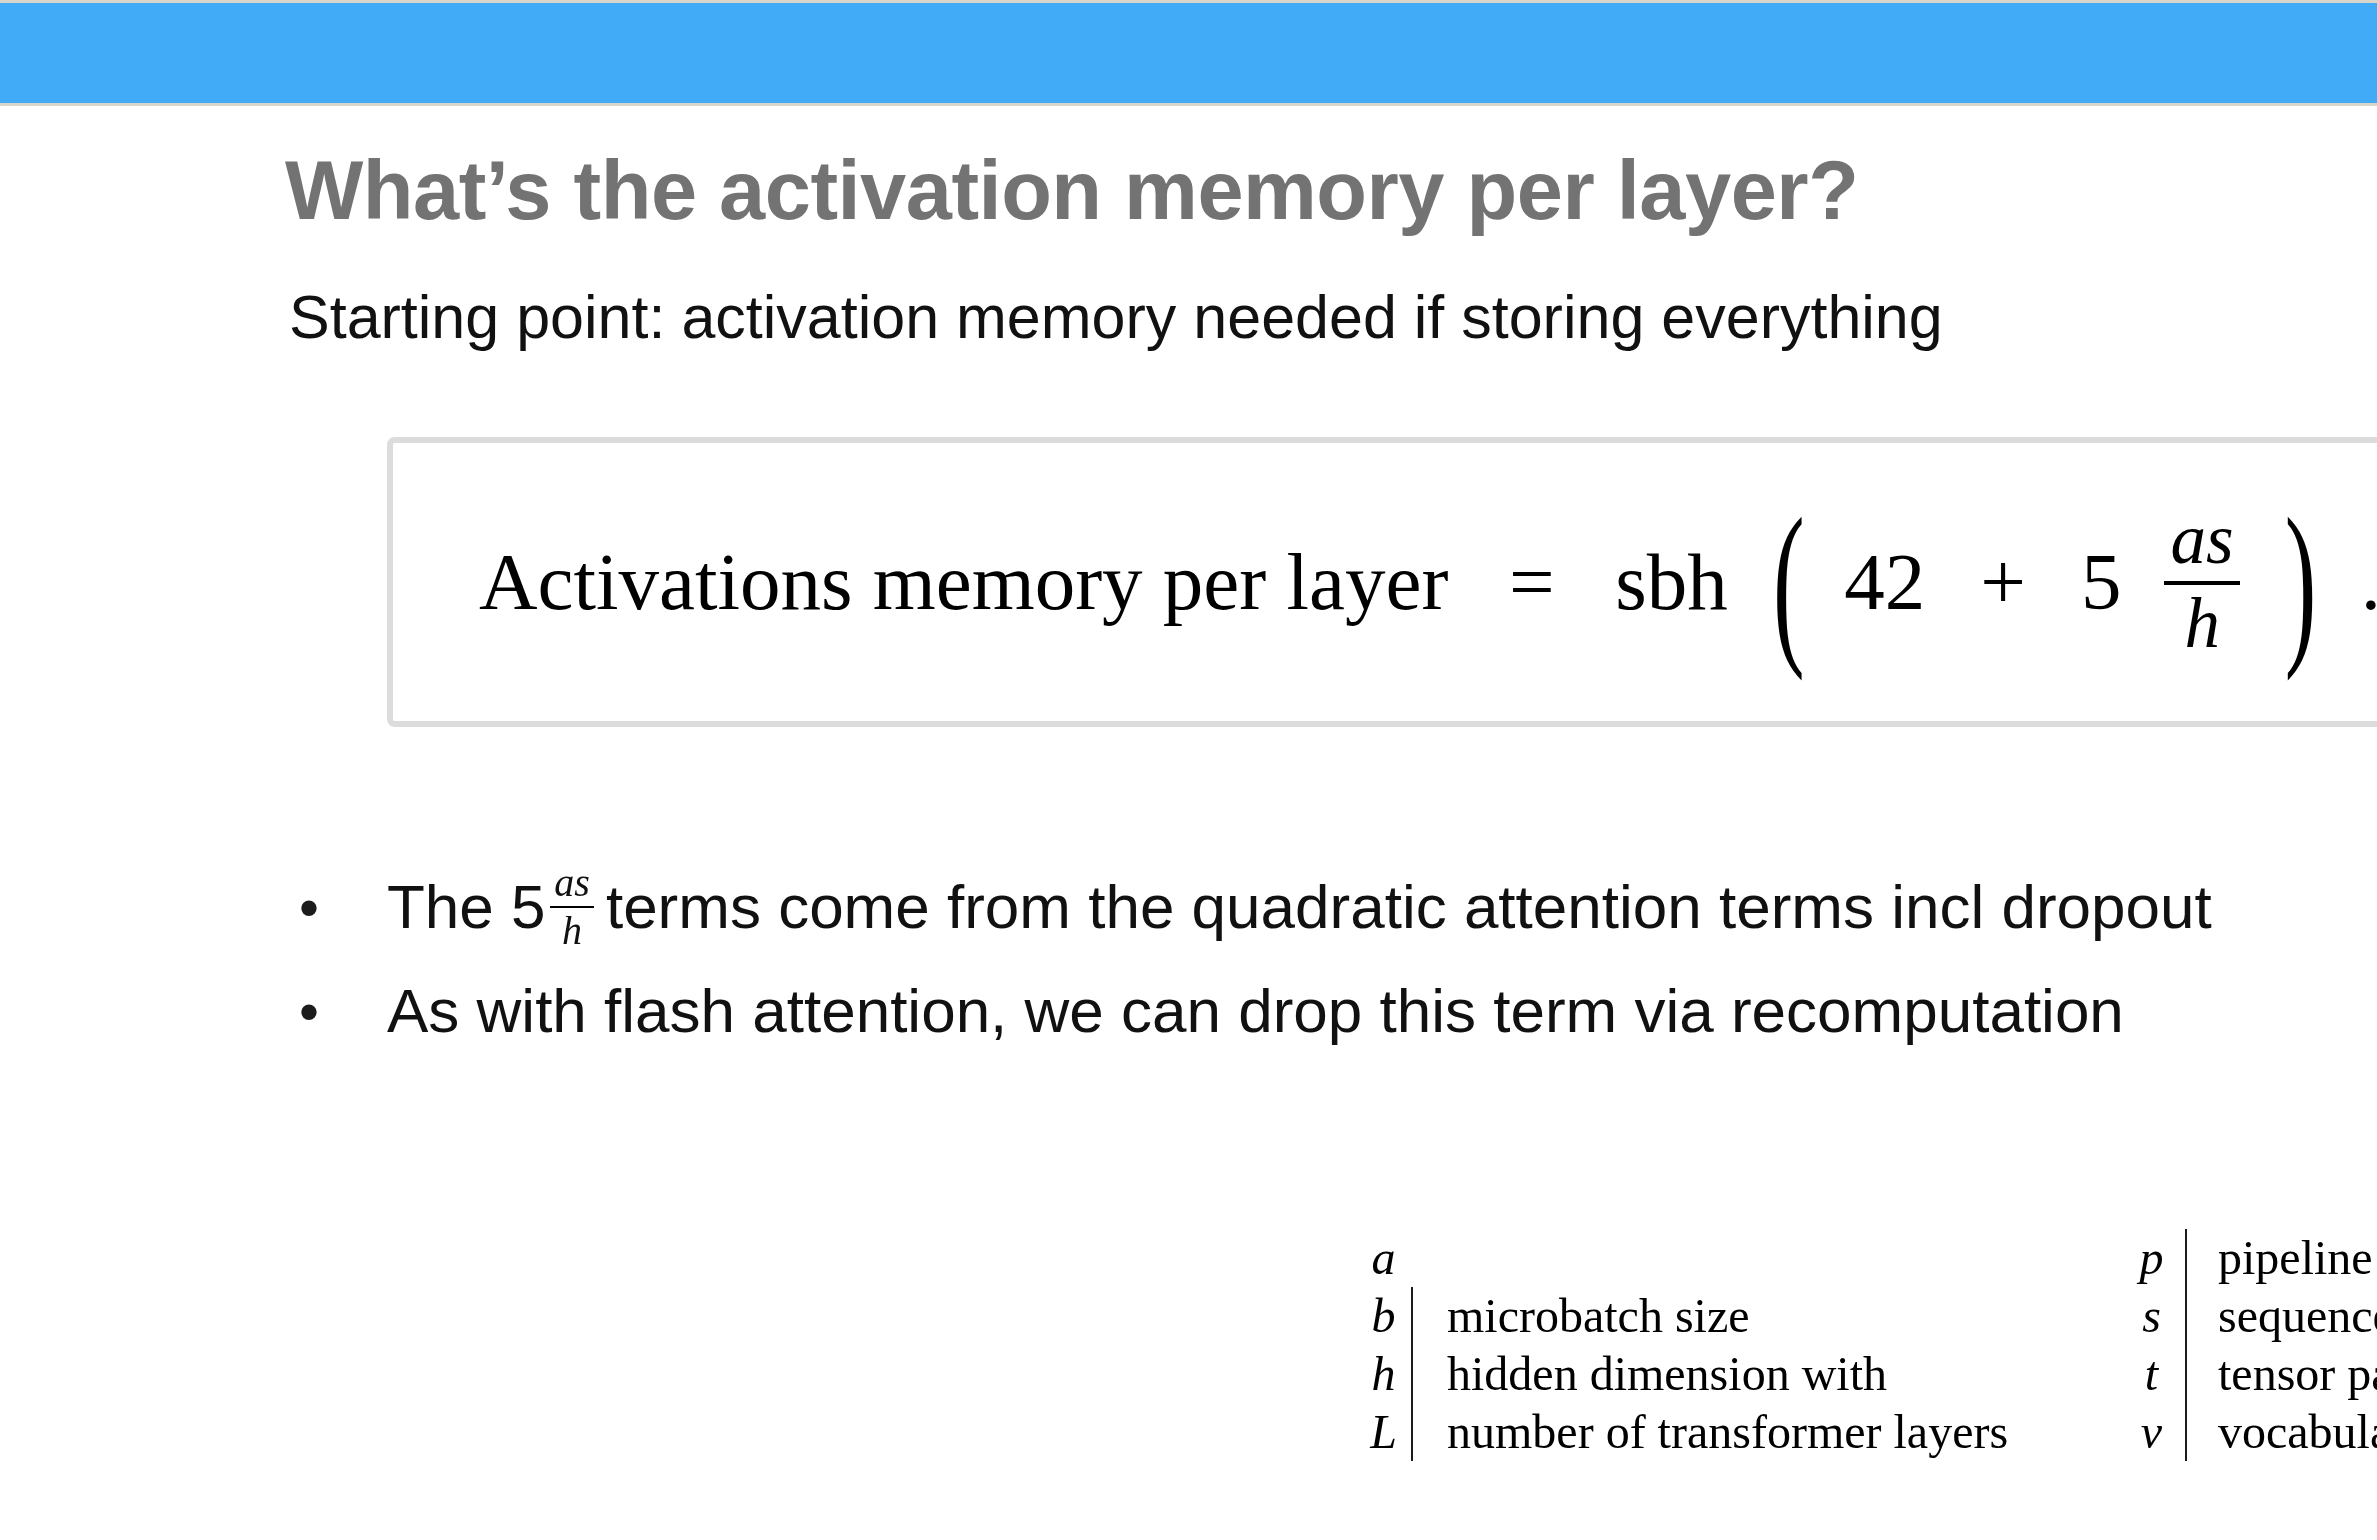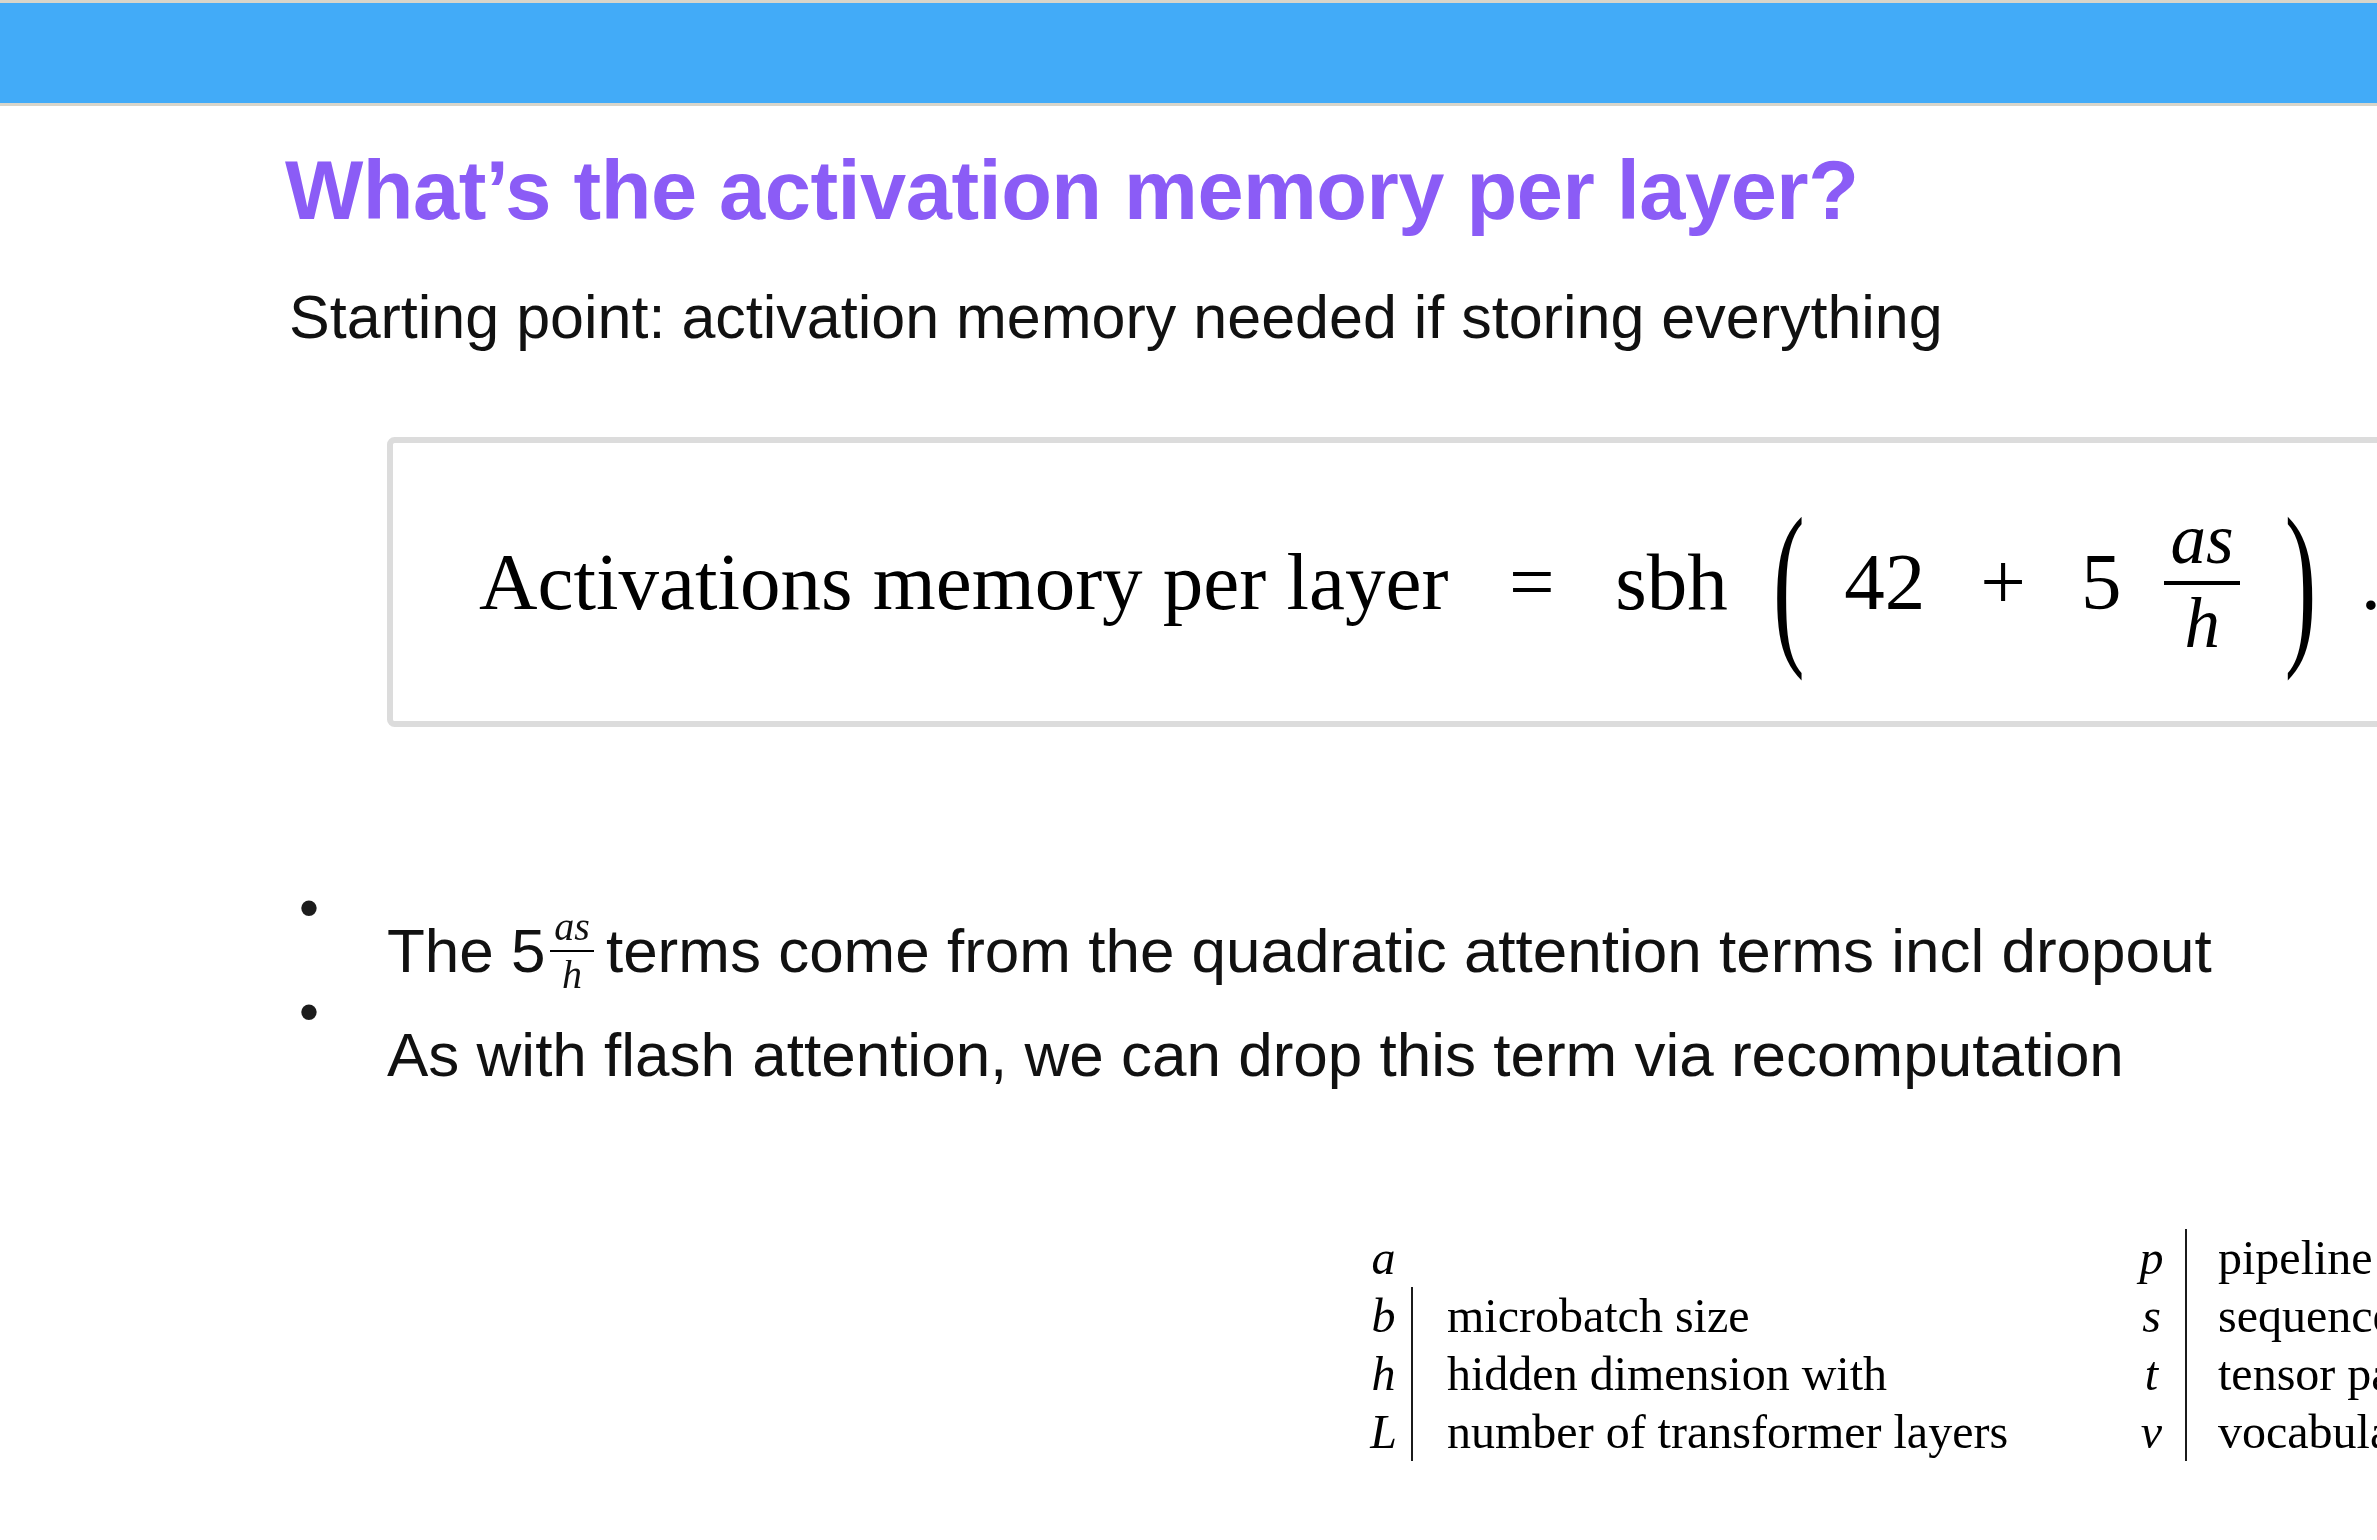--- a/index.html
+++ b/index.html
@@ -13,21 +13,21 @@
   }
   
   .strip-top{position:absolute;left:0;top:0;width:100%;height:3.3px;background:#d8d5ca;}
   .header-bar{position:absolute;left:0;top:3.3px;width:100%;height:100px;background:#42abf8;}
   .strip-under{position:absolute;left:0;top:103px;width:100%;height:2.9px;background:#d8d5ca;}
 
   
   .title{
     position:absolute;left:285px;top:141px;margin:0;
     font-size:83px;line-height:1.2;font-weight:700;
-    letter-spacing:-0.5px;color:#8b5cf6;white-space:nowrap;
+    letter-spacing:-0.5px;color:#737373;white-space:nowrap;
   }
 
   
   .intro{
     position:absolute;left:289px;top:281px;margin:0;
     font-size:61px;line-height:1.2;font-weight:400;white-space:nowrap;color:#111111;
   }
   .intro .lead{font-weight:400;margin-right:16px;}
 
   
@@ -61,21 +61,21 @@
   .frac .den{display:block;font-size:71px;line-height:.95;font-style:italic;padding-top:5.7px;}
   .formula .period{margin-left:12.4px;line-height:1;}
 
   
   .bullet{position:absolute;left:299px;display:flex;align-items:flex-start;}
   .bullet .marker{
     width:88px;font-size:57px;line-height:90px;color:#1c1c1c;flex:0 0 auto;
   }
   .bullet .btext{
     display:inline-flex;align-items:center;white-space:pre;
-    font-size:62px;line-height:90px;color:#111111;margin-top:44px;
+    font-size:62px;line-height:90px;color:#111111;
   }
   .bullet1{top:862px;}
   .bullet2{top:966px;}
   .ifrac{
     display:inline-flex;flex-direction:column;align-items:center;
     font-family:"Liberation Serif",serif;margin:0 12.4px 0 4.8px;
   }
   .ifrac .num{
     font-size:40px;line-height:.95;font-style:italic;
     padding:0 3.8px 3.8px;border-bottom:2.9px solid #000;

